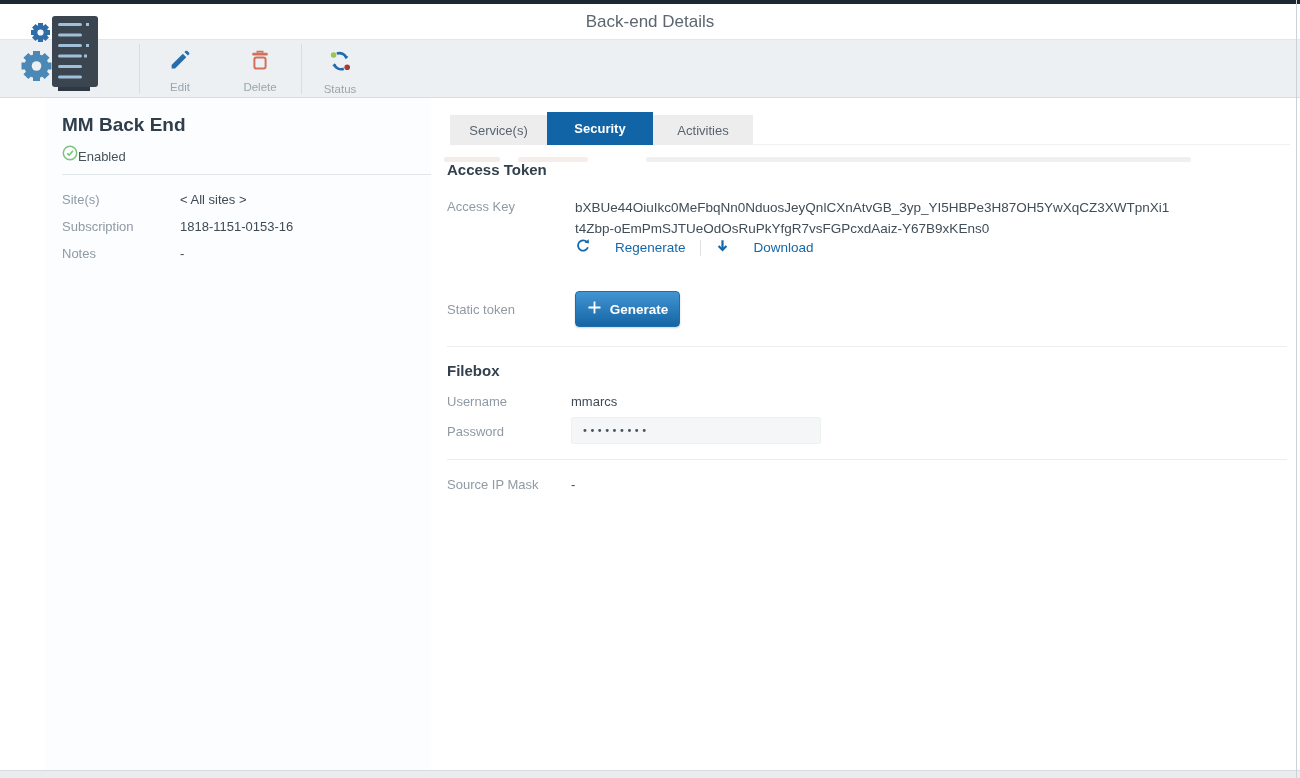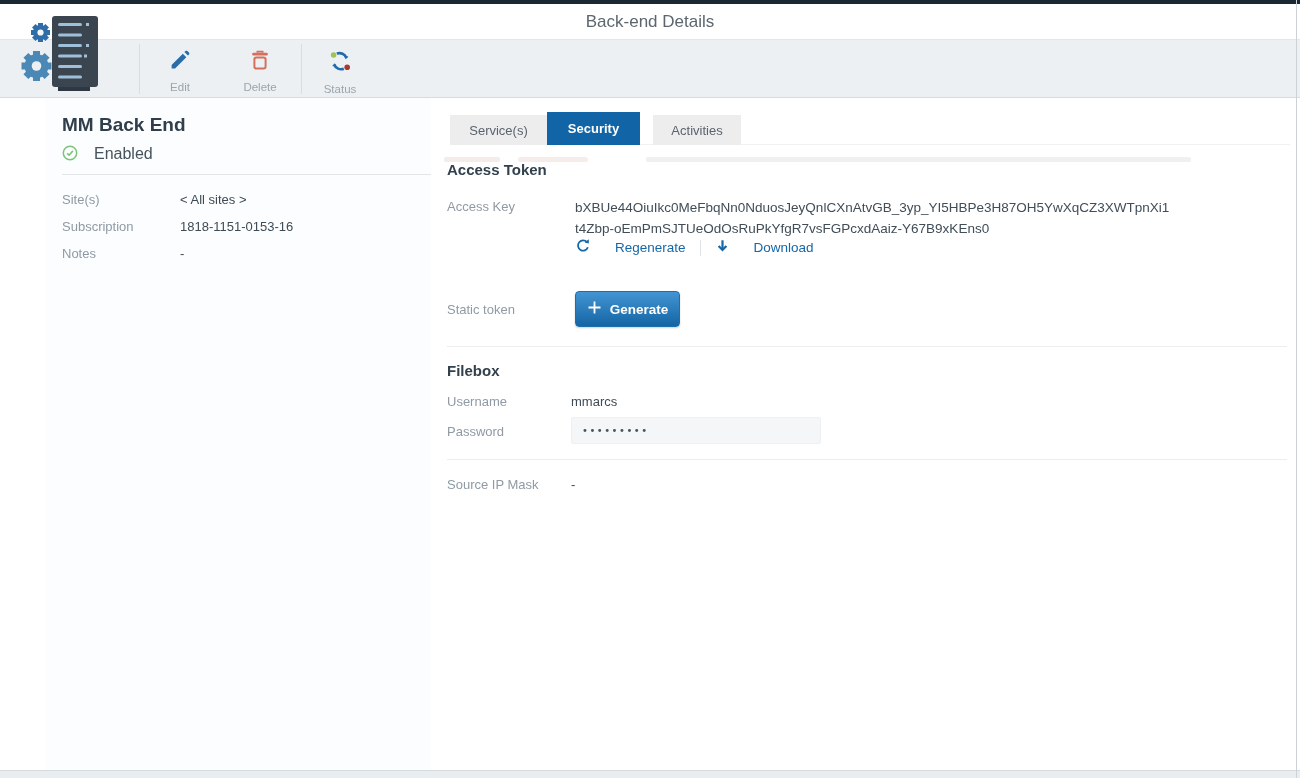--- a/index.html
+++ b/index.html
@@ -21,22 +21,22 @@
           align-items:center; justify-content:flex-start; cursor:pointer; }
   .tbtn svg { margin-top:2px; }
   .tlabel { font-size:11.5px; color:#9aa5ad; margin-top:5px; }
 
   
   .logo { left:18px; top:10px; width:96px; height:84px; z-index:5; }
 
   
   .left-panel { left:0; top:98px; width:430px; height:672px; background:#fcfdfe; border-right:1px solid #d9dee2;margin-left:45px; }
   .lp-title { position:absolute; left:17px; top:16px; font-size:19px; font-weight:bold; color:#2f3e4a; }
-  .lp-status { position:absolute; left:17px; top:47px; display:flex; align-items:flex-start; gap:16px;
-               font-size:16px; color:#47525c; }
+  .lp-status { position:absolute; left:17px; top:47px; display:flex; align-items:flex-end; gap:0;
+               font-size:13px; color:#47525c; }
   .lp-div { position:absolute; left:17px; top:76px; width:386px; height:1px; background:#e2e6e9; }
   .lp-row { position:absolute; left:17px; width:400px; height:27px; font-size:13px; }
   .lp-label { position:absolute; left:0; top:0; color:#8f9aa4; }
   .lp-value { position:absolute; left:118px; top:0; color:#3e4a54; }
   .collapse { position:absolute; left:398px; top:4px; width:24px; height:24px; display:flex;
               align-items:center; justify-content:center; cursor:pointer; }
   .lp-info { position:absolute; left:408px; top:656px; width:20px; height:20px; cursor:pointer; }
 
   
   .bottom-bar { left:0; top:770px; width:1300px; height:8px; background:#eaedf0; border-top:1px solid #d6dbdf; }
@@ -214,24 +214,24 @@
       </span>
     </div>
   </div>
 
   <div class="abs right-panel">
 
     <div class="tabline"></div>
     <div class="tab" style="left:19px; width:97px;">
       <span>Service(s)</span>
     </div>
-    <div class="tab active" style="left:116px; width:93px;">
+    <div class="tab active" style="left:116px; width:106px;">
       <span>Security</span>
     </div>
-    <div class="tab" style="left:222px; width:88px;text-align:center;">
+    <div class="tab" style="left:222px; width:100px;text-align:center;">
       <span>Activities</span>
     </div>
 
     <div class="ghost" style="left:13px; top:59px; width:56px; background:rgba(206,154,144,0.20);"></div>
     <div class="ghost" style="left:87px; top:59px; width:70px; background:rgba(206,154,144,0.18);"></div>
     <div class="ghost" style="left:215px; top:59px; width:545px; background:rgba(150,150,150,0.14);"></div>
 
     <div class="sec-h" style="left:16px; top:63px;">Access Token</div>
 
     <div class="f-label" style="left:16px; top:101px;">Access Key</div>

